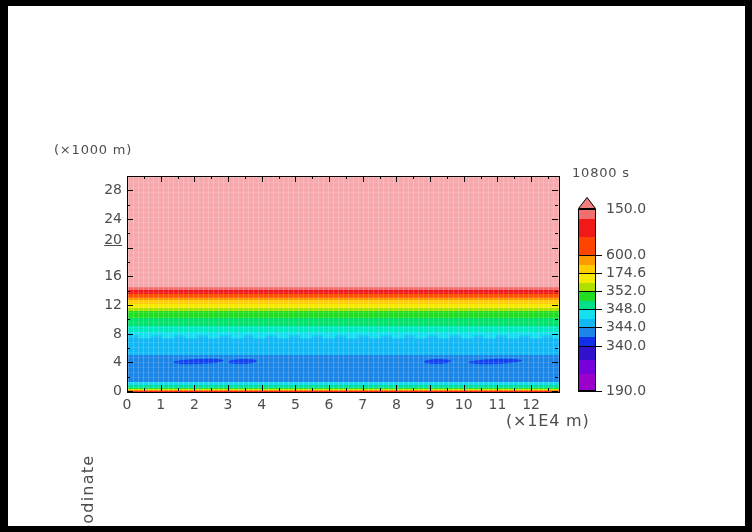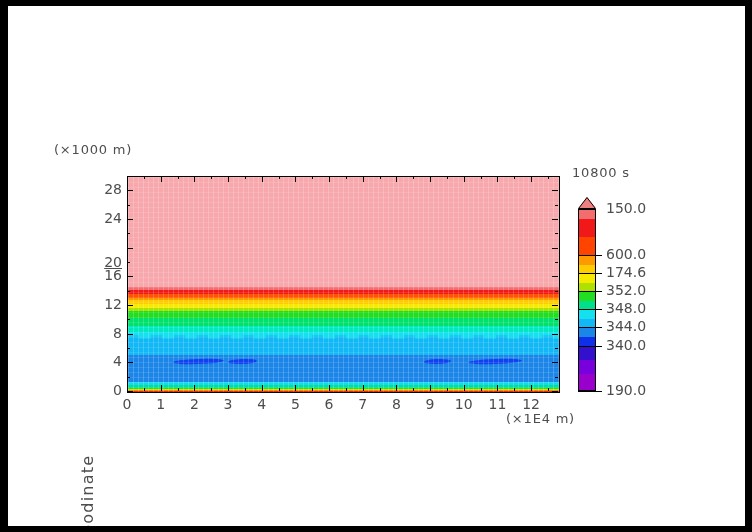--- a/index.html
+++ b/index.html
@@ -50,21 +50,21 @@
   
   #yunit {
     left: 46px;
     top: 136px;
     font-size: 13px;
     letter-spacing: 0.8px;
   }
   #xunit {
     left: 498px;
     top: 405px;
-    font-size: 13px;
+    font-size: 16px;
     letter-spacing: 0.8px;
   }
   #timestamp {
     left: 564px;
     top: 159px;
     font-size: 13px;
     letter-spacing: 0.8px;
   }
 
   
@@ -350,21 +350,21 @@
         <div class="xticklabel" style="left: 373.375px;">8</div>
         <div class="xticklabel" style="left: 407.047px;">9</div>
         <div class="xticklabel" style="left: 440.719px;">10</div>
         <div class="xticklabel" style="left: 474.391px;">11</div>
         <div class="xticklabel" style="left: 508.062px;">12</div>
         <div class="yticklabel" style="top: 376px;">0</div>
         <div class="yticklabel" style="top: 347.333px;">4</div>
         <div class="yticklabel" style="top: 318.667px;">8</div>
         <div class="yticklabel" style="top: 290px;">12</div>
         <div class="yticklabel" style="top: 261.333px;">16</div>
-        <div class="yticklabel" style="top: 248px; text-decoration: underline;">20</div>
+        <div class="yticklabel" style="top: 225px; text-decoration: underline;">20</div>
         <div class="yticklabel" style="top: 204px;">24</div>
         <div class="yticklabel" style="top: 175.333px;">28</div>
       </div>
 
     <div id="cbar-wrap">
       <div id="cbar-arrow"></div>
       <svg id="cbar-arrow-line" viewBox="0 0 18 12">
         <polygon points="9,0.5 17.5,11.5 0.5,11.5" fill="none" stroke="#000000" stroke-width="1"></polygon>
       </svg>
       <div id="cbar-body">

